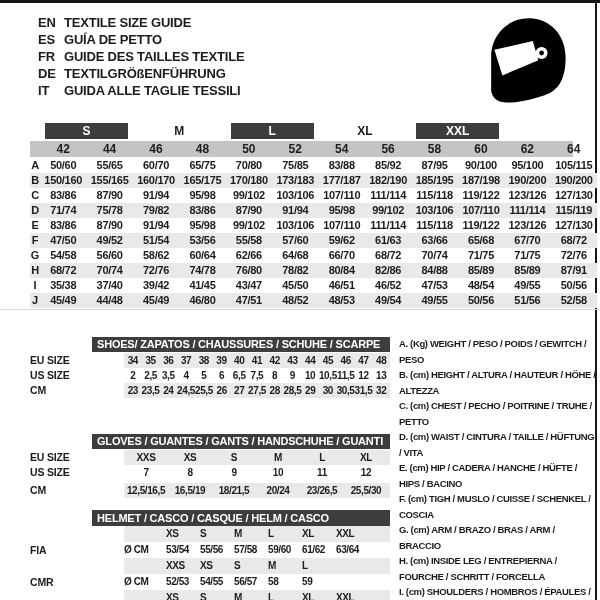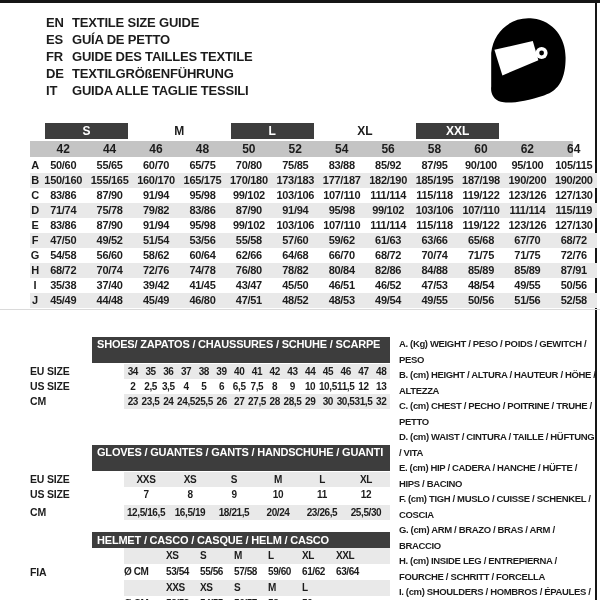--- a/index.html
+++ b/index.html
@@ -8,42 +8,42 @@
     background:#ffffff; color:#1c1c1c;
     font-family:"Liberation Sans", sans-serif; font-weight:700;
   }
   .border-top   { position:absolute; top:0; left:0; width:600px; height:3px; background:#161616; }
   .border-right { position:absolute; top:0; right:3px; width:2px; height:600px; background:#161616; }
   .divider      { position:absolute; left:0; top:309px; width:600px; height:1px; background:#dadada; }
 
   
   .lang-header { position:absolute; left:38px; top:14px; }
   .lang-row  { display:flex; font-size:13px; line-height:17px; letter-spacing:-0.2px; }
-  .lang-code { width:26px;margin-left:8px; }
+  .lang-code { width:26px; }
 
   
   .helmet-icon { position:absolute; left:488px; top:16px; width:80px; height:90px; }
   .helmet-icon svg { width:100%; height:100%; }
 
   
   .textile { position:absolute; left:30px; top:123px; width:567px; }
   .sg-row  { display:grid; grid-template-columns:10px repeat(12,1fr); height:16px; margin-bottom:1px; }
   .sg-bar  { display:flex; align-items:center; justify-content:center; font-size:12px; margin:0 5px; }
   .sg-bar.dark  { background:#3d3d3d; color:#ffffff; }
   .num-row { position:relative; display:grid; grid-template-columns:10px repeat(12,1fr); height:18px; }
   .num-row::before { content:""; position:absolute; left:0; right:24px; top:1px; bottom:1px; background:#c4c4c4; }
   .num-cell { position:relative; text-align:center; font-size:12px; line-height:18px; }
   .t-row  { display:grid; grid-template-columns:10px repeat(12,1fr); height:15px; line-height:15px; font-size:11px; letter-spacing:-0.3px; }
   .t-row.striped { background:#e9e9e9; }
   .t-letter { text-align:center; }
   .t-cell   { text-align:center; }
 
   
   .bottom-left { position:absolute; left:30px; top:337px; width:360px; }
-  .bl-header { margin-left:62px; height:26px; line-height:15px; background:#3d3d3d; color:#fff;
+  .bl-header { margin-left:62px; height:15px; line-height:15px; background:#3d3d3d; color:#fff;
                font-size:11px; padding-left:5px; letter-spacing:-0.2px; margin-bottom:1px;
                white-space:nowrap; overflow:hidden; }
   .bl-row   { display:grid; grid-template-columns:62px 1fr; height:15px;gap:32px; }
   .bl-label { font-size:10.5px; line-height:15px; letter-spacing:-0.2px; }
   .bl-content { line-height:15px; font-size:10px; letter-spacing:-0.4px; }
   .bl-content.stripe { background:#e9e9e9; }
   .cols-shoes  { display:grid; grid-template-columns:repeat(15,1fr); text-align:center; }
   .cols-gloves { display:grid; grid-template-columns:repeat(6,44px); text-align:center; }
   .cols-helm   { display:grid; grid-template-columns:42px repeat(6,34px); text-align:left; }
   .shoes-block  { margin-bottom:6px; }

